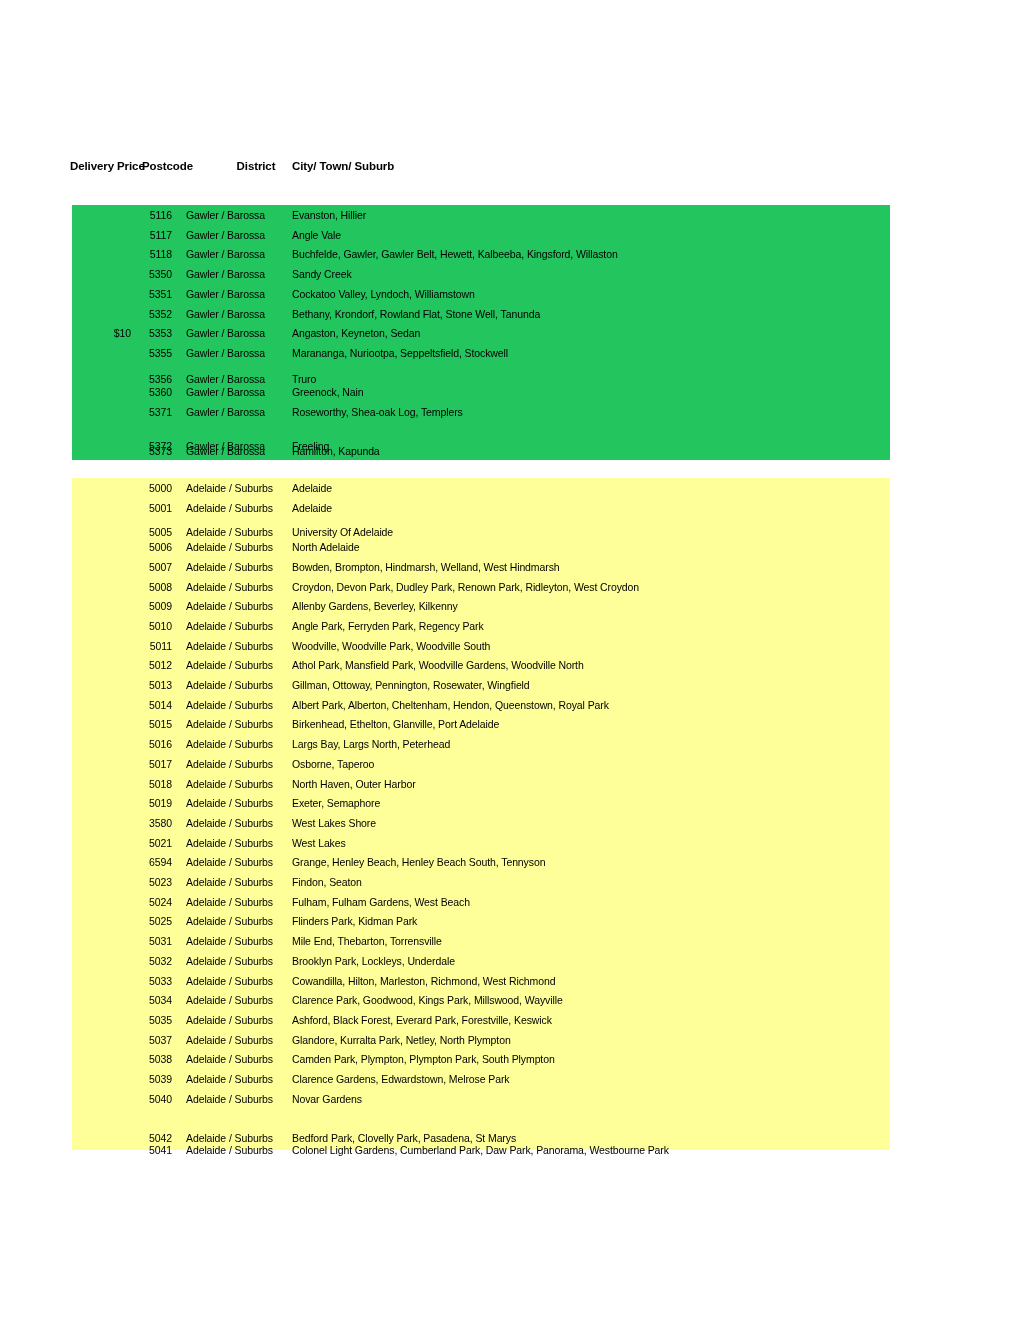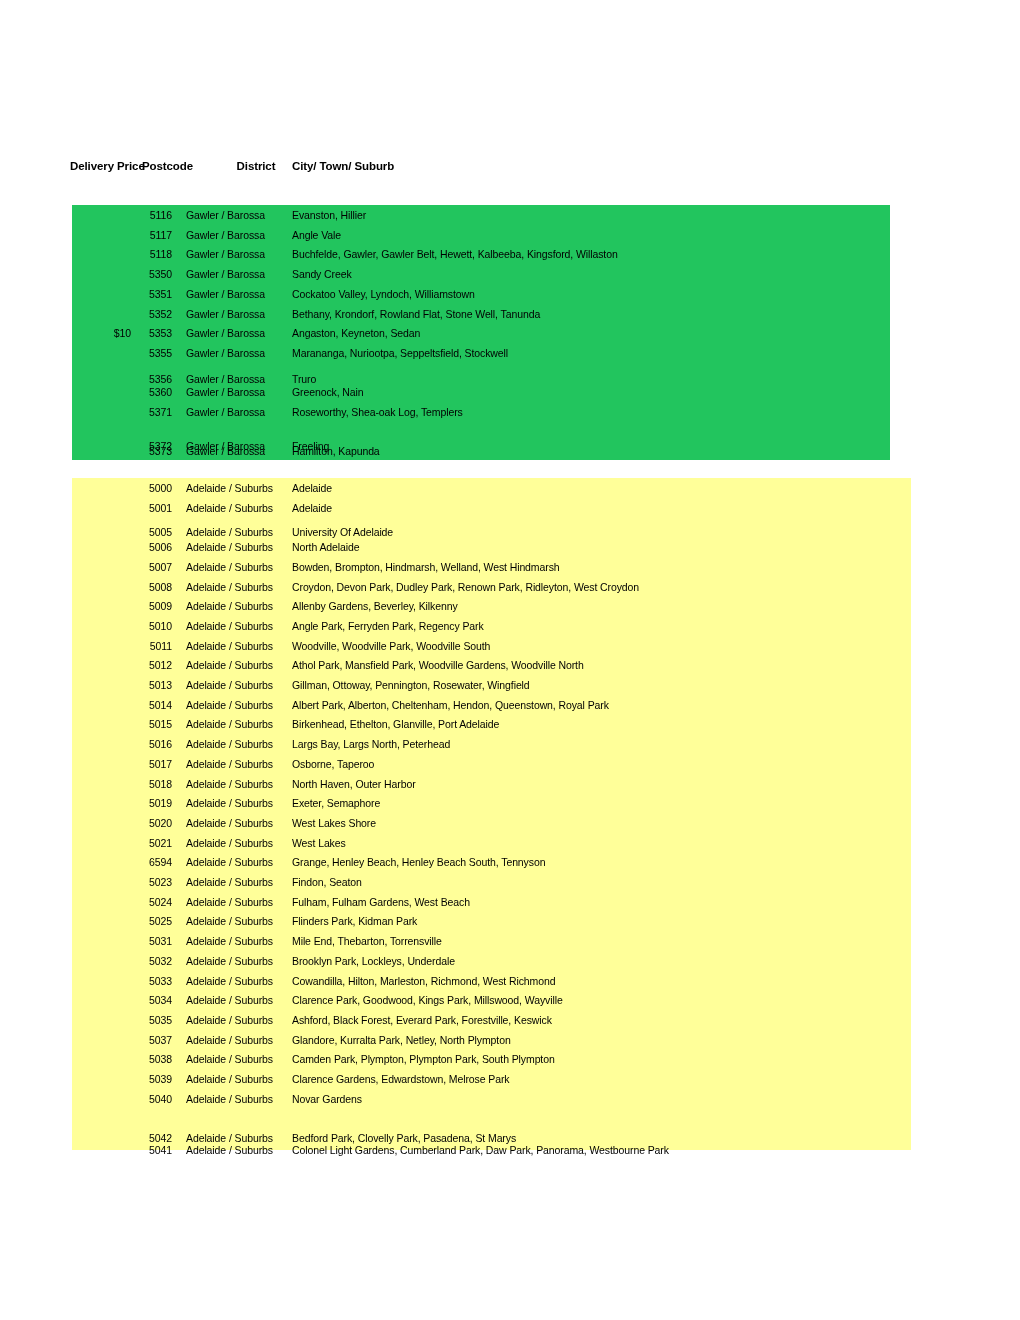--- a/index.html
+++ b/index.html
@@ -169,21 +169,21 @@
       <div class="cell c-city">Freeling</div>
     </div>
     <div class="row" style="top: 240.4px;">
       <div class="cell c-price"></div>
       <div class="cell c-postcode">5373</div>
       <div class="cell c-district">Gawler / Barossa</div>
       <div class="cell c-city">Hamilton, Kapunda</div>
     </div>
   </div>
 
-<div class="block" id="block-adelaide" style="background: rgb(255, 255, 153); padding-left: 21px;">
+<div class="block" id="block-adelaide" style="background: rgb(255, 255, 153);">
     <div class="row" style="top: 4px;">
       <div class="cell c-price"></div>
       <div class="cell c-postcode">5000</div>
       <div class="cell c-district">Adelaide / Suburbs</div>
       <div class="cell c-city">Adelaide</div>
     </div>
     <div class="row" style="top: 23.7px;">
       <div class="cell c-price"></div>
       <div class="cell c-postcode">5001</div>
       <div class="cell c-district">Adelaide / Suburbs</div>
@@ -274,21 +274,21 @@
       <div class="cell c-city">North Haven, Outer Harbor</div>
     </div>
     <div class="row" style="top: 319.2px;">
       <div class="cell c-price"></div>
       <div class="cell c-postcode">5019</div>
       <div class="cell c-district">Adelaide / Suburbs</div>
       <div class="cell c-city">Exeter, Semaphore</div>
     </div>
     <div class="row" style="top: 338.9px;">
       <div class="cell c-price"></div>
-      <div class="cell c-postcode">5020</div>
+      <div class="cell c-postcode">3580</div>
       <div class="cell c-district">Adelaide / Suburbs</div>
       <div class="cell c-city">West Lakes Shore</div>
     </div>
     <div class="row" style="top: 358.6px;">
       <div class="cell c-price"></div>
       <div class="cell c-postcode">5021</div>
       <div class="cell c-district">Adelaide / Suburbs</div>
       <div class="cell c-city">West Lakes</div>
     </div>
     <div class="row" style="top: 378.3px;">

